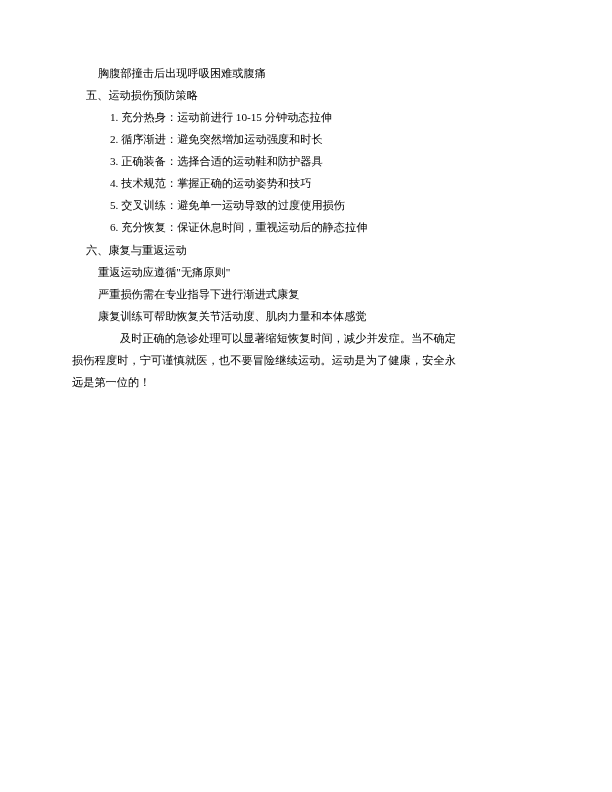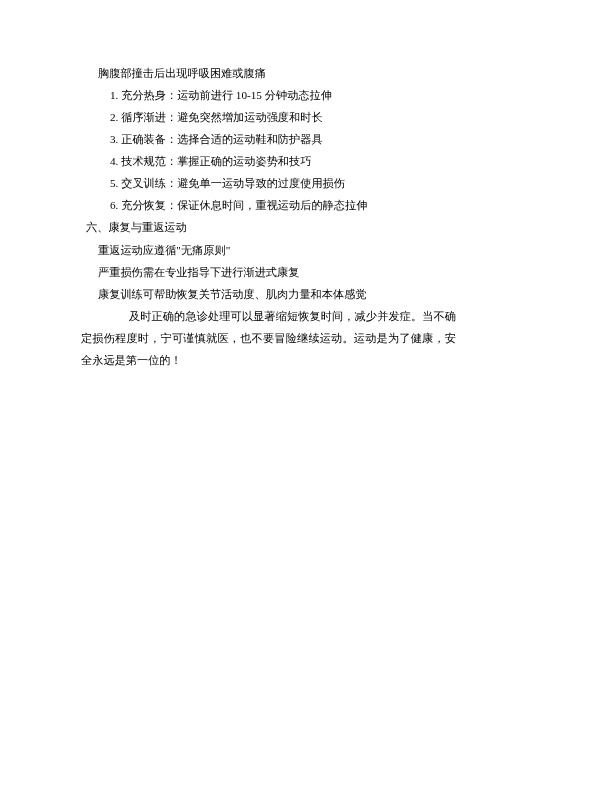--- a/index.html
+++ b/index.html
@@ -36,30 +36,30 @@
   .ind-2 { padding-left: 14px; }   
   .ind-3 { padding-left: 38px; }   
   .ind-4 { padding-left: 26px; }   
   .para {
     text-indent: 48px;
     white-space: pre-wrap;
     font-size: 11.2px;
     line-height: 1.97;
     padding-left: 0;
     text-align: justify;
-    margin-left: 9px;
   }
 </style>
 </head>
 <body>
 
 <div class="page">
   <div class="doc">
 
     <div class="line ind-1">胸腹部撞击后出现呼吸困难或腹痛</div>
+    <div class="line ind-2">五、运动损伤预防策略</div>
     <div class="line ind-3">1. 充分热身：运动前进行 10-15 分钟动态拉伸</div>
     <div class="line ind-3">2. 循序渐进：避免突然增加运动强度和时长</div>
     <div class="line ind-3">3. 正确装备：选择合适的运动鞋和防护器具</div>
     <div class="line ind-3">4. 技术规范：掌握正确的运动姿势和技巧</div>
     <div class="line ind-3">5. 交叉训练：避免单一运动导致的过度使用损伤</div>
     <div class="line ind-3">6. 充分恢复：保证休息时间，重视运动后的静态拉伸</div>
     <div class="line ind-2">六、康复与重返运动</div>
     <div class="line ind-4">重返运动应遵循"无痛原则"</div>
     <div class="line ind-4">严重损伤需在专业指导下进行渐进式康复</div>
     <div class="line ind-4">康复训练可帮助恢复关节活动度、肌肉力量和本体感觉</div>

